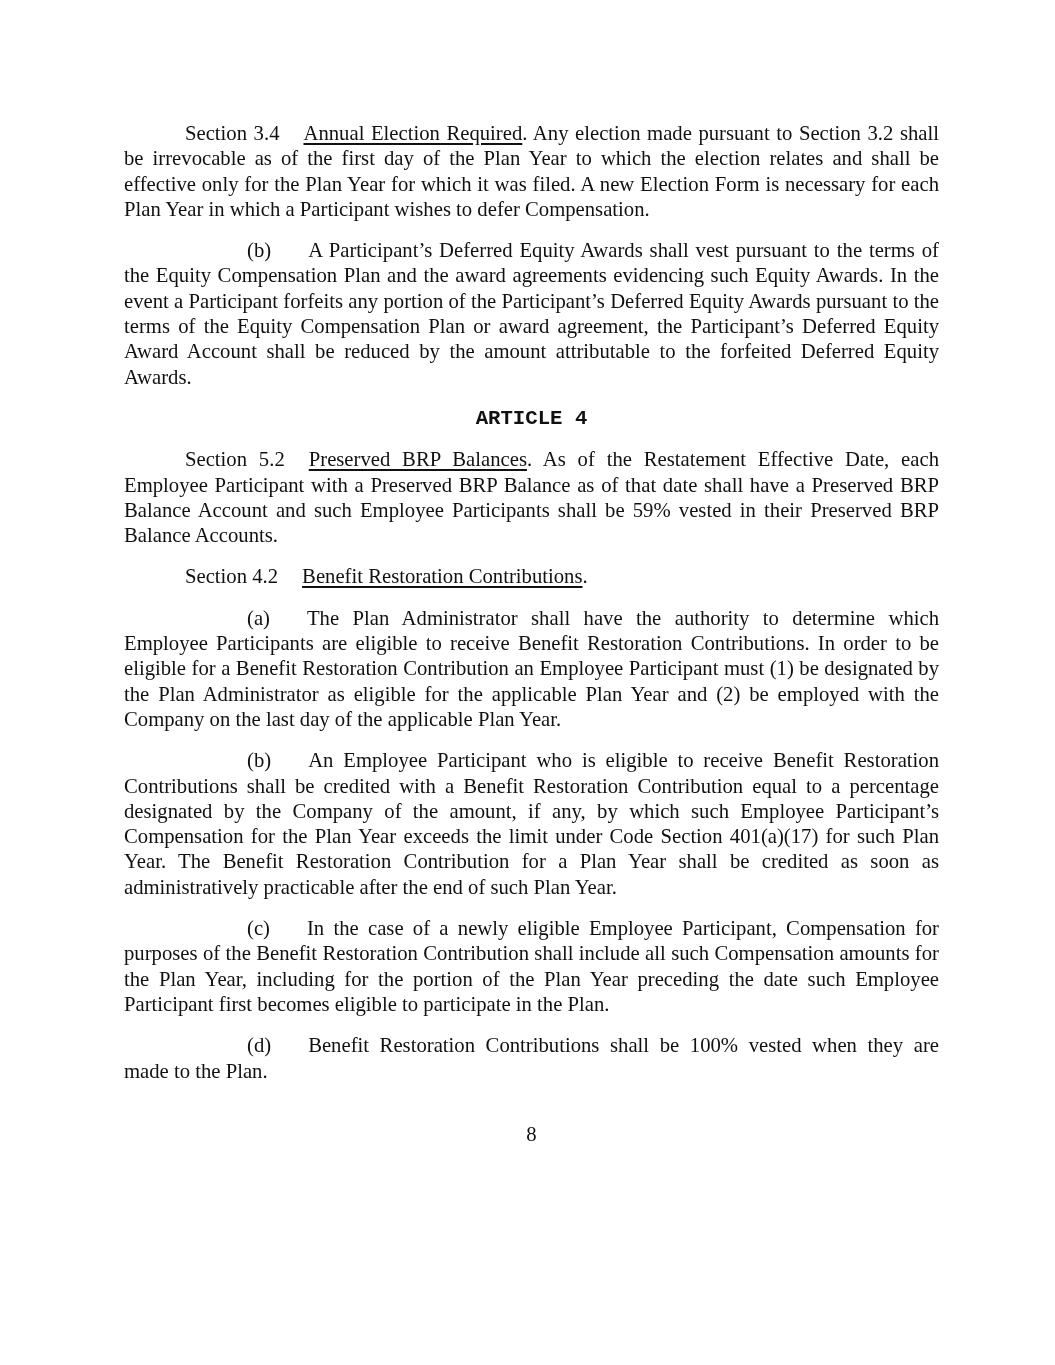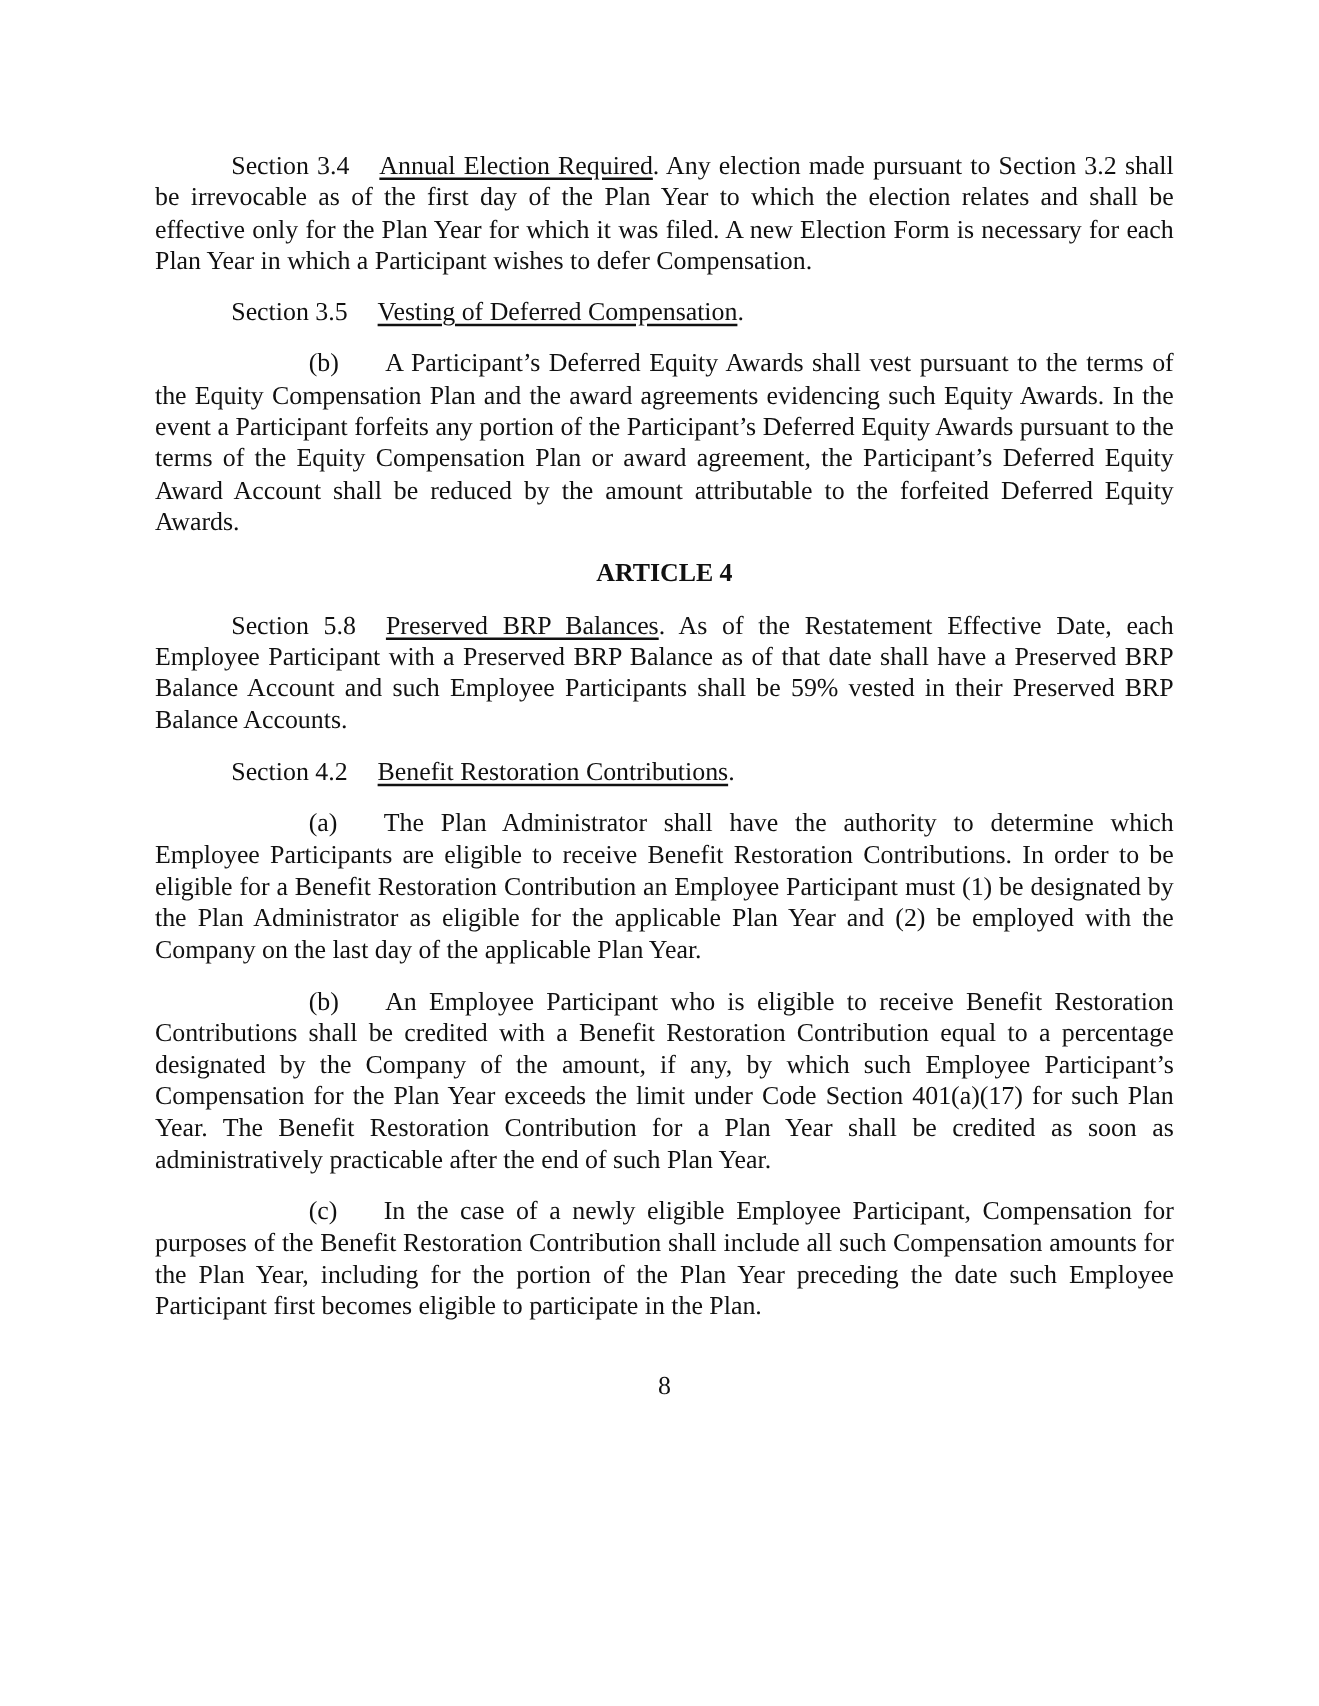--- a/index.html
+++ b/index.html
@@ -38,48 +38,49 @@
     text-underline-offset: 3px;
   }
   .article-heading {
     margin-top: 16px;
     text-align: center;
     font-weight: bold;
   }
   .article-heading p {
     text-align: center;
     margin: 4px;
+    font-family: Liberation Mono, monospace;
   }
   .footer {
     margin-top: 38px;
     text-align: center;
   }
 </style>
 </head>
 <body>
 
 <div class="page">
 
   <p class="par first-par indent-section"><span>Section 3.4</span><span class="tab-sec"></span><span class="utitle">Annual Election Required</span><span>.  Any election made pursuant to Section 3.2 shall be irrevocable as of the first day of the Plan Year to which the election relates and shall be effective only for the Plan Year for which it was filed.  A new Election Form is necessary for each Plan Year in which a Participant wishes to defer Compensation.</span></p>
 
-  <p class="par indent-section"><span>Section 3.5</span><span class="tab-sec"></span><span class="utitle">Vesting of Deferred Compensation</span><span>.</span></p>
 
 
   <p class="par indent-sub"><span>(b)</span><span class="tab-sub"></span><span>A Participant’s Deferred Equity Awards shall vest pursuant to the terms of the Equity Compensation Plan and the award agreements evidencing such Equity Awards.  In the event a Participant forfeits any portion of the Participant’s Deferred Equity Awards pursuant to the terms of the Equity Compensation Plan or award agreement, the Participant’s Deferred Equity Award Account shall be reduced by the amount attributable to the forfeited Deferred Equity Awards.</span></p>
 
   <div class="article-heading">
     <p>ARTICLE 4</p>
   </div>
 
-  <p class="par indent-section"><span>Section 5.8</span><span class="tab-sec"></span><span class="utitle">Preserved BRP Balances</span><span>.  As of the Restatement Effective Date, each Employee Participant with a Preserved BRP Balance as of that date shall have a Preserved BRP Balance Account and such Employee Participants shall be 59% vested in their Preserved BRP Balance Accounts.</span></p>
+  <p class="par indent-section"><span>Section 5.2</span><span class="tab-sec"></span><span class="utitle">Preserved BRP Balances</span><span>.  As of the Restatement Effective Date, each Employee Participant with a Preserved BRP Balance as of that date shall have a Preserved BRP Balance Account and such Employee Participants shall be 59% vested in their Preserved BRP Balance Accounts.</span></p>
 
   <p class="par indent-section"><span>Section 4.2</span><span class="tab-sec"></span><span class="utitle">Benefit Restoration Contributions</span><span>.</span></p>
 
   <p class="par indent-sub"><span>(a)</span><span class="tab-sub"></span><span>The Plan Administrator shall have the authority to determine which Employee Participants are eligible to receive Benefit Restoration Contributions.  In order to be eligible for a Benefit Restoration Contribution an Employee Participant must (1) be designated by the Plan Administrator as eligible for the applicable Plan Year and (2) be employed with the Company on the last day of the applicable Plan Year.</span></p>
 
   <p class="par indent-sub"><span>(b)</span><span class="tab-sub"></span><span>An Employee Participant who is eligible to receive Benefit Restoration Contributions shall be credited with a Benefit Restoration Contribution equal to a percentage designated by the Company of the amount, if any, by which such Employee Participant’s Compensation for the Plan Year exceeds the limit under Code Section 401(a)(17) for such Plan Year.  The Benefit Restoration Contribution for a Plan Year shall be credited as soon as administratively practicable after the end of such Plan Year.</span></p>
 
   <p class="par indent-sub"><span>(c)</span><span class="tab-sub"></span><span>In the case of a newly eligible Employee Participant, Compensation for purposes of the Benefit Restoration Contribution shall include all such Compensation amounts for the Plan Year, including for the portion of the Plan Year preceding the date such Employee Participant first becomes eligible to participate in the Plan.</span></p>
 
+  <p class="par indent-sub"><span>(d)</span><span class="tab-sub"></span><span>Benefit Restoration Contributions shall be 100% vested when they are made to the Plan.</span></p>
 
   <p class="footer">8</p>
 
 </div>
 
 </body></html>

